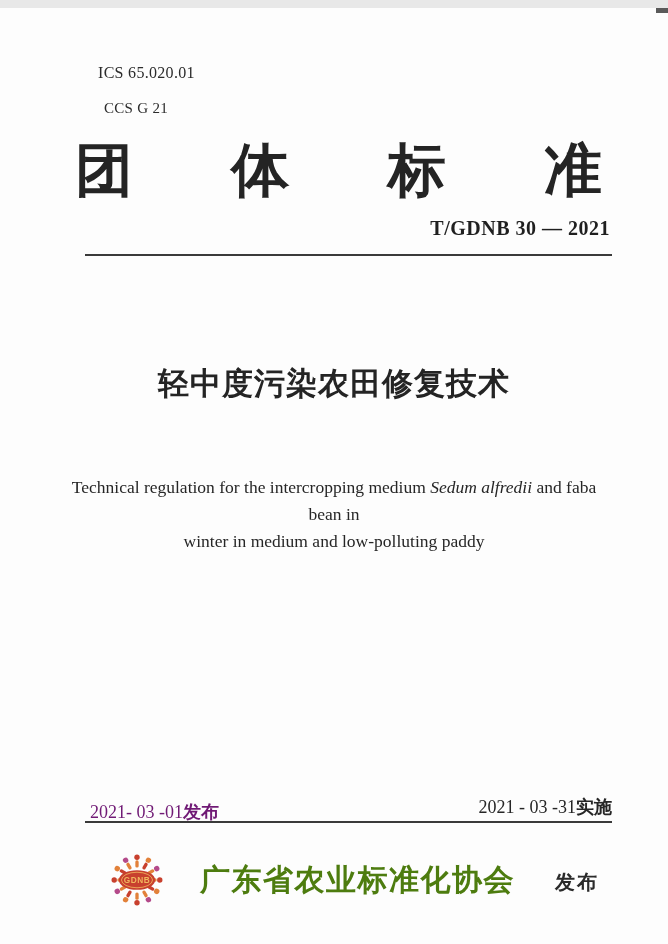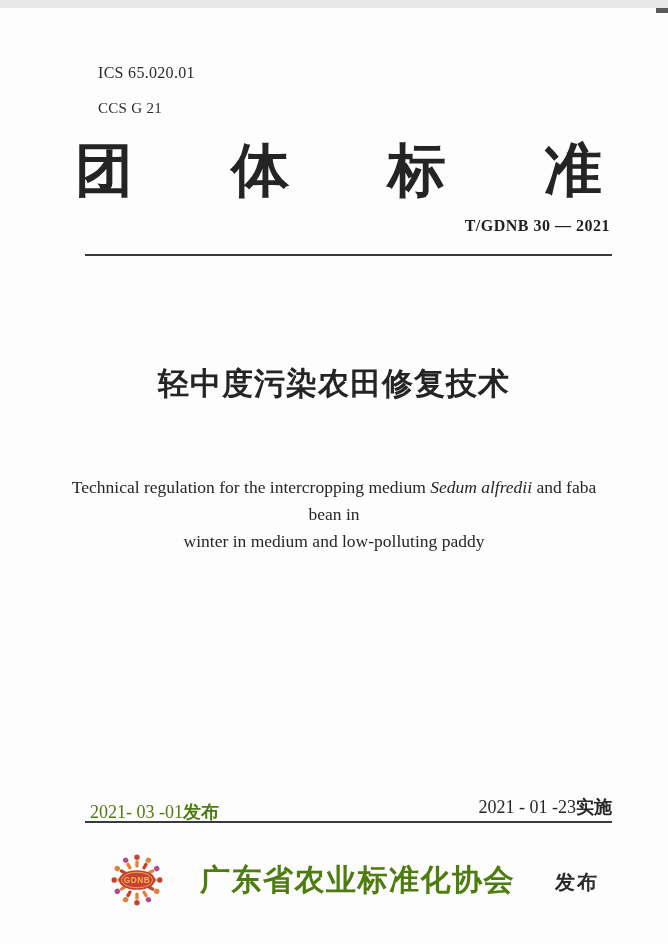--- a/index.html
+++ b/index.html
@@ -28,21 +28,21 @@
   }
   .ics {
     position: absolute;
     left: 98px;
     top: 56px;
     font-size: 16px;
     letter-spacing: 0.3px;
   }
   .ccs {
     position: absolute;
-    left: 98px;
+    left: 104px;
     top: 92px;
     font-size: 15px;
     letter-spacing: 0.3px;
   }
   .doc-type {
     position: absolute;
     left: 75px;
     top: 126px;
     width: 527px;
     display: flex;
@@ -50,21 +50,21 @@
     font-family: "Liberation Sans", sans-serif;
     font-weight: 700;
     font-size: 58px;
     line-height: 72px;
     color: #242424;
   }
   .std-number {
     position: absolute;
     right: 58px;
     top: 209px;
-    font-size: 16px;
+    font-size: 20px;
     font-weight: 700;
     letter-spacing: 0.5px;
     color: #1f1f1f;
   }
   .rule {
     position: absolute;
     left: 85px;
     width: 527px;
     height: 2px;
     background: #3a3a3a;
@@ -99,21 +99,21 @@
     font-size: 17.5px;
     line-height: 27px;
     color: #262626;
   }
   .title-en .it { font-style: italic; }
   .date-issue {
     position: absolute;
     left: 90px;
     top: 792px;
     font-size: 18px;
-    color: #4d7c0f;
+    color: #701a75;
   }
   .date-impl {
     position: absolute;
     right: 56px;
     top: 787px;
     font-size: 18px;
     color: #262626;
   }
   .date-label {
     font-family: "Liberation Sans", sans-serif;
@@ -178,21 +178,21 @@
   <div class="title-en">
     <span>Technical regulation for the intercropping medium </span><span class="it">Sedum alfredii</span><span> and faba bean in</span><br>
     <span>winter in medium and low-polluting paddy</span>
   </div>
 
   <div class="date-issue">
     <span>2021- 03 -01</span><span class="date-label">发布</span>
   </div>
 
   <div class="date-impl">
-    <span>2021 - 01 -23</span><span class="date-label">实施</span>
+    <span>2021 - 03 -31</span><span class="date-label">实施</span>
   </div>
 
   <div class="rule rule-bottom"></div>
 
   <div class="publisher-row">
     <svg class="logo" viewBox="0 0 56 56">
 
       <g>
         <g transform="rotate(0 28 28)">
             <circle cx="28" cy="6" r="2.6" fill="#c8402e"></circle>

